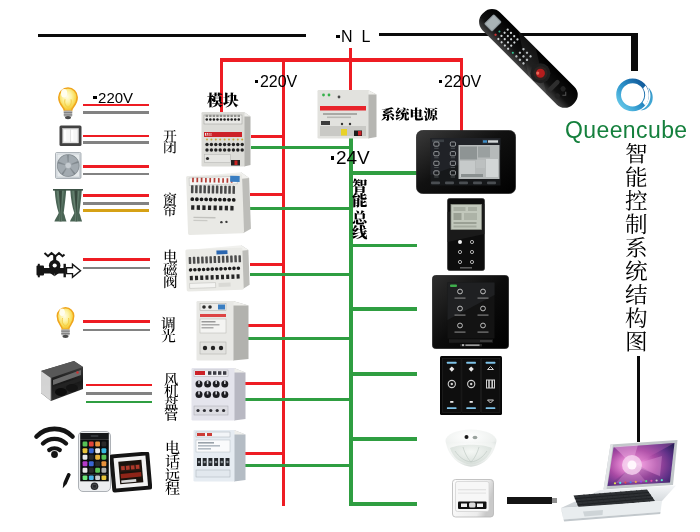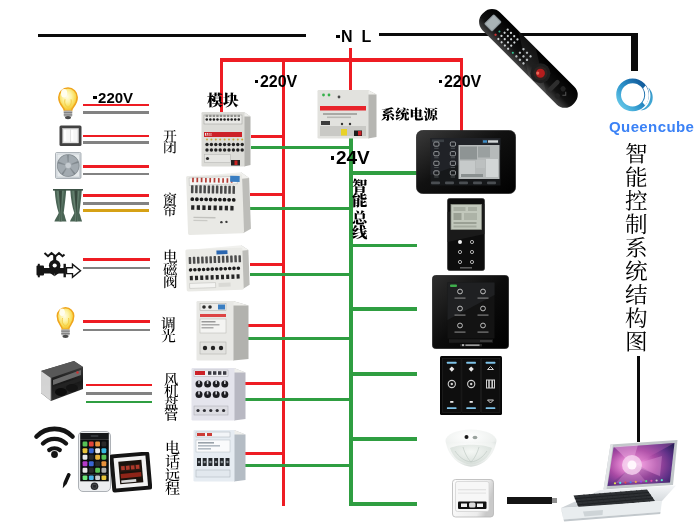--- a/index.html
+++ b/index.html
@@ -1,16 +1,16 @@
 <!DOCTYPE html>
 <html><head><meta charset="utf-8"><style>
 html,body{margin:0;padding:0}
 #c{position:relative;width:700px;height:532px;background:#fff;overflow:hidden;font-family:"Liberation Sans",sans-serif}
 .w{position:absolute}
-.lt{font-weight:bold;white-space:nowrap;line-height:1}
+.lt{font-weight:normal;white-space:nowrap;line-height:1}
 .dt{display:inline-block;width:3.6px;height:3.6px;background:#000;vertical-align:middle;margin:0 1.5px 2px 0}
 </style></head><body>
 <div id="c">
 <div class="w" style="left:38px;top:34px;width:268px;height:2.6px;background:#0a0a0a"></div>
 <div class="w" style="left:379px;top:33.3px;width:254px;height:2.6px;background:#0a0a0a"></div>
 <div class="w" style="left:630.8px;top:33.3px;width:7.2px;height:37.5px;background:#0a0a0a"></div>
 <div class="w" style="left:636.6px;top:356px;width:3.2px;height:86px;background:#0a0a0a"></div>
 <div class="w" style="left:219.8px;top:58.4px;width:243px;height:3.3px;background:#ee1c23"></div>
 <div class="w" style="left:219.8px;top:58.4px;width:3.4px;height:54px;background:#ee1c23"></div>
 <div class="w" style="left:281.8px;top:58.4px;width:3.6px;height:447.4px;background:#ee1c23"></div>
@@ -51,21 +51,21 @@
 <div class="w" style="left:86px;top:383.5px;width:65.80000000000001px;height:2.9px;background:#ee1c23"></div>
 <div class="w" style="left:86px;top:392.4px;width:65.80000000000001px;height:2.9px;background:#828282"></div>
 <div class="w" style="left:86px;top:400.6px;width:65.80000000000001px;height:2.9px;background:#2f9e41"></div>
 <div class="w" style="left:507px;top:497.4px;width:45px;height:6.6px;background:#141414"></div>
 <div class="w" style="left:552px;top:498.4px;width:5px;height:4.6px;background:#8f8f8f"></div>
 <div class="w lt" style="left:93px;top:89.5px;font-size:15px;letter-spacing:0px;color:#000"><span class="dt"></span>220V</div>
 <div class="w lt" style="left:254.8px;top:73.6px;font-size:16px;letter-spacing:0px;color:#000"><span class="dt"></span>220V</div>
 <div class="w lt" style="left:438.8px;top:73.6px;font-size:16px;letter-spacing:0px;color:#000"><span class="dt"></span>220V</div>
 <div class="w lt" style="left:336px;top:28.8px;font-size:16px;letter-spacing:0px;color:#000"><span class="dt"></span>N&nbsp;&nbsp;L</div>
 <div class="w lt" style="left:330.8px;top:147.9px;font-size:19px;letter-spacing:0px;color:#000"><span class="dt"></span>24V</div>
-<div class="w lt" style="left:609px;top:119.2px;font-size:15px;letter-spacing:0.4px;color:#3b82f6">Queencube</div>
+<div class="w lt" style="left:565px;top:119.2px;font-size:23px;letter-spacing:0.4px;color:#15803d">Queencube</div>
 <svg class="w" style="left:207.2px;top:91.6px" width="32" height="19" viewBox="0 0 32 19">
       <path d="M5.1 10.9 5.2 11.4H8.7C8.3 12.8 7.3 14.1 4.4 15.2L4.5 15.4C8.9 14.7 10.4 13.3 11 11.4C11.3 13 12.1 14.8 14 15.4C14.1 14 14.6 13.5 15.7 13.2V13C13.2 12.8 11.8 12.2 11.2 11.4H15.1C15.3 11.4 15.5 11.3 15.6 11.1C15 10.5 14 9.7 13.7 9.5C14 9.4 14.2 9.2 14.2 9.2V5.4C14.4 5.4 14.6 5.2 14.6 5.2L12.8 3.7L11.8 4.7H8.5L6.3 3.9V4L5.4 3.1L4.6 4.2V1.1C5.1 1.1 5.2 0.9 5.2 0.7L2.4 0.4V4.4H0.3L0.4 4.9H2.3C1.9 7.2 1.3 9.7 0.2 11.5L0.4 11.7C1.2 11 1.8 10.3 2.4 9.5V15.4H2.8C3.7 15.4 4.6 14.9 4.6 14.8V6.6C4.9 7.3 5 8.1 5 8.8C5.5 9.2 5.9 9.2 6.3 9V10.2H6.6C7.5 10.2 8.4 9.7 8.4 9.5V9.1H8.9C8.9 9.7 8.9 10.3 8.8 10.9ZM6.3 7.2C5.9 6.8 5.4 6.4 4.6 6.1V4.9H6.3ZM13.4 9.6 12.5 10.9H11.1C11.2 10.3 11.3 9.7 11.3 9.1H12V9.8H12.4C12.7 9.8 13.1 9.7 13.4 9.6ZM10.8 0.5V2.4H9.6V1.1C10 1 10.1 0.9 10.1 0.7L7.5 0.5V2.4H5.6L5.8 2.8H7.5V4.2H7.8C8.6 4.2 9.6 3.9 9.6 3.7V2.8H10.8V4.1H11.1C11.9 4.1 12.9 3.7 12.9 3.5V2.8H15C15.2 2.8 15.4 2.8 15.4 2.6C14.8 2 13.7 1.1 13.7 1.1L12.9 2.2V1.1C13.3 1 13.4 0.9 13.4 0.7ZM8.4 7.1H12V8.6H8.4ZM8.4 6.7V5.2H12V6.7Z M21.3 3.3 20.4 4.9H20.4V1.3C20.8 1.2 20.9 1.1 20.9 0.9L18.1 0.6V4.9H16.1L16.3 5.3H18.1V10.6L16.1 10.8L17.1 13.5C17.3 13.4 17.5 13.3 17.6 13.1C20.1 11.8 21.8 10.8 22.8 10.1L22.8 9.9L20.4 10.3V5.3H22.3C22.6 5.3 22.7 5.2 22.8 5C22.3 4.4 21.3 3.3 21.3 3.3ZM29.9 6.8 29.2 7.9V4.2C29.5 4.1 29.7 4 29.8 3.8L27.9 2.4L26.9 3.4H26V1.2C26.4 1.1 26.6 1 26.6 0.7L23.7 0.5V3.4H21.8L22 3.9H23.7V6.9C23.7 7.4 23.7 7.9 23.7 8.4H20.7L20.8 8.8H23.6C23.2 11.5 21.9 13.7 18.7 15.3L18.8 15.4C23.4 14.4 25.3 12 25.8 9C26.2 11.1 27.2 14 29.4 15.5C29.5 14.1 30.1 13.4 31.3 13.2V13C28.3 12.1 26.6 10.4 26.1 8.8H31.1C31.3 8.8 31.4 8.8 31.5 8.6C30.9 7.9 29.9 6.8 29.9 6.8ZM25.9 8.4C26 7.9 26 7.4 26 6.9V3.9H27V8.4Z" fill="#000"></path>
     </svg>
 <svg class="w" style="left:381.2px;top:106.6px" width="57" height="17" viewBox="0 0 57 17">
       <path d="M5.7 10.5 3.4 9.2C2.9 10.4 1.7 12.1 0.4 13.2L0.5 13.4C2.4 12.8 4 11.7 5.1 10.7C5.5 10.7 5.6 10.6 5.7 10.5ZM8.7 9.3 8.6 9.4C9.7 10.3 10.8 11.7 11.2 13C13.3 14.2 14.6 10 8.7 9.3ZM9.1 6 9 6.1C9.4 6.4 9.9 6.9 10.3 7.4C7.7 7.5 5.3 7.6 3.5 7.6C6.4 6.9 9.7 5.7 11.2 4.8C11.6 4.9 11.8 4.8 11.9 4.7L9.9 3.1C9.5 3.5 8.9 3.9 8.3 4.4C6.5 4.4 4.9 4.4 3.7 4.4C5.1 4.1 6.8 3.7 7.8 3.3C8.1 3.4 8.3 3.3 8.3 3.1L7.3 2.5C9 2.4 10.5 2.3 11.8 2.1C12.3 2.3 12.7 2.3 12.9 2.2L10.9 0.3C8.7 1.1 4.2 2 0.8 2.5L0.8 2.7C2.2 2.7 3.7 2.7 5.2 2.6C4.5 3.2 3.4 3.9 2.5 4C2.4 4.1 2 4.2 2 4.2L2.9 6.2C3 6.2 3.1 6.1 3.2 6C4.7 5.7 6.1 5.4 7.2 5.1C5.6 6 3.6 7 2.1 7.3C1.9 7.4 1.4 7.5 1.4 7.5L2.3 9.6C2.4 9.5 2.6 9.4 2.7 9.3C3.9 9.1 5 8.9 6 8.7V11.8C6 11.9 5.9 12 5.7 12C5.5 12 4.3 11.9 4.3 11.9V12.1C5 12.2 5.2 12.4 5.4 12.7C5.6 12.9 5.6 13.3 5.7 13.9C7.8 13.8 8.1 13.1 8.1 11.8V8.3C9.1 8.1 9.9 7.9 10.6 7.8C11 8.3 11.3 8.9 11.5 9.4C13.6 10.5 14.6 6.5 9.1 6Z M14.7 11 15.5 13.3C15.7 13.2 15.8 13.1 15.9 12.9C17.9 11.7 19.2 10.8 20.1 10.1L20.1 10C18 10.5 15.7 10.8 14.7 11ZM19.1 1.4 16.7 0.5C16.5 1.6 15.6 3.8 14.9 4.5C14.8 4.6 14.4 4.7 14.4 4.7L15.3 6.7C15.4 6.7 15.5 6.6 15.6 6.4L16.9 5.9C16.3 6.7 15.7 7.5 15.3 7.9C15.1 8 14.7 8.1 14.7 8.1L15.5 10.1C15.6 10.1 15.7 10 15.8 10C17.6 9.2 19.2 8.4 19.9 8L19.9 7.8C18.5 8 17.1 8.1 16.1 8.1C17.5 7.1 19.1 5.6 19.9 4.5C20.2 4.5 20.3 4.4 20.4 4.3L18.3 3C18.1 3.5 17.8 4.1 17.5 4.8L15.6 4.8C16.6 4 17.9 2.7 18.6 1.6C18.9 1.6 19 1.5 19.1 1.4ZM26.5 1.6 25.6 2.8H23.8C25 2.7 25.5 0.4 21.9 0.4L21.8 0.5C22.2 1 22.7 1.8 22.8 2.6C23 2.7 23.2 2.8 23.4 2.8H19.3L19.4 3.2H22.2C21.8 4 20.8 5.2 20.1 5.6C19.9 5.6 19.5 5.7 19.5 5.7L20.4 7.9C20.5 7.8 20.6 7.7 20.7 7.5L21 7.5V7.8C21 9.7 20.5 12.1 17.6 13.7L17.6 13.8C22.5 12.6 23.1 9.8 23.1 7.7V7L23.6 6.8V11.8C23.6 13 23.8 13.4 25.1 13.4H25.9C27.5 13.4 28.1 13 28.1 12.3C28.1 11.9 28 11.7 27.6 11.5L27.6 9.6H27.4C27.2 10.4 26.9 11.1 26.8 11.4C26.7 11.5 26.6 11.5 26.5 11.5C26.4 11.5 26.3 11.5 26.1 11.5H25.8C25.6 11.5 25.5 11.5 25.5 11.3V6.5V6.3L25.7 6.2C25.9 6.6 26.1 7.1 26.1 7.5C27.9 8.8 29.4 5.3 24.8 4.3L24.7 4.4C25 4.8 25.3 5.2 25.5 5.7C23.8 5.8 22.2 5.8 21 5.8C22.1 5.4 23.3 4.7 24.1 4.1C24.4 4.1 24.6 4 24.6 3.9L22.8 3.2H27.8C28 3.2 28.2 3.2 28.2 3C27.6 2.4 26.5 1.6 26.5 1.6Z M34 5.8H31.9V3.4H34ZM34 6.2V8.8H31.9V6.2ZM36.1 5.8V3.4H38.3V5.8ZM36.1 6.2H38.3V8.8H36.1ZM31.9 9.9V9.2H34V11.4C34 13.1 34.7 13.4 36.6 13.4H38.3C41.4 13.4 42.3 13 42.3 12.1C42.3 11.7 42.1 11.4 41.5 11.2L41.4 9H41.3C40.9 10 40.6 10.8 40.3 11.1C40.2 11.3 40 11.3 39.7 11.4C39.5 11.4 39 11.4 38.5 11.4H36.9C36.3 11.4 36.1 11.3 36.1 10.8V9.2H38.3V10.3H38.6C39.4 10.3 40.4 9.9 40.4 9.8V3.7C40.7 3.6 40.9 3.5 41 3.4L39.1 1.9L38.1 3H36.1V1C36.4 1 36.6 0.8 36.6 0.6L34 0.4V3H32L29.8 2.1V10.6H30.1C31 10.6 31.9 10.1 31.9 9.9Z M51.7 9.9 49.6 9C49.4 10.1 48.8 11.9 48 13L48.2 13.1C49.5 12.4 50.5 11.2 51.2 10.1C51.5 10.2 51.6 10.1 51.7 9.9ZM53.8 9.3 53.6 9.3C54.1 10.2 54.7 11.4 54.8 12.5C56.3 13.8 57.8 10.7 53.8 9.3ZM43.8 9.4C43.7 9.4 43.2 9.4 43.2 9.4V9.7C43.5 9.7 43.7 9.8 43.9 9.9C44.3 10.1 44.3 11.6 44 13.1C44.2 13.7 44.6 13.9 44.9 13.9C45.7 13.9 46.2 13.3 46.2 12.6C46.3 11.2 45.6 10.8 45.6 9.9C45.6 9.6 45.7 9 45.8 8.5C45.9 7.7 46.6 4.3 47.1 2.5L46.8 2.5C44.5 8.6 44.5 8.6 44.2 9.1C44.1 9.4 44 9.4 43.8 9.4ZM43 3.8 42.9 3.9C43.2 4.4 43.6 5.2 43.7 5.9C45.3 7.1 47 4.1 43 3.8ZM43.8 0.5 43.8 0.6C44.1 1.2 44.6 2 44.7 2.8C46.4 4.1 48.1 0.9 43.8 0.5ZM54.8 0.4 53.8 1.7H49.3L47.1 0.9V5.1C47.1 7.9 47.1 11.1 46 13.7L46.1 13.8C48.9 11.4 49 7.7 49 5.1V2.1H51.6C51.6 2.7 51.5 3.4 51.5 3.8H51.4L49.6 3.1V8.9H49.8C50.6 8.9 51.4 8.5 51.4 8.4V8.3H51.7V11.5C51.7 11.6 51.7 11.7 51.5 11.7C51.2 11.7 50.1 11.7 50.1 11.7V11.8C50.8 12 51 12.2 51.2 12.5C51.3 12.8 51.4 13.2 51.4 13.9C53.3 13.7 53.6 12.8 53.6 11.5V8.3H53.9V8.8H54.2C54.8 8.8 55.7 8.4 55.7 8.3V4.5C56 4.4 56.1 4.3 56.2 4.2L54.6 3L53.8 3.8H52.1C52.6 3.5 53 3.1 53.4 2.7C53.7 2.7 53.9 2.6 54 2.4L52.5 2.1H56.1C56.3 2.1 56.5 2 56.5 1.8C55.9 1.2 54.8 0.4 54.8 0.4ZM53.9 4.2V5.9H51.4V4.2ZM51.4 7.9V6.3H53.9V7.9Z" fill="#000"></path>
     </svg>
 <svg class="w" style="left:352.1px;top:178.0px" width="17" height="76" viewBox="0 0 17 76">
       <g transform="translate(0.0,0.0)">
         <path d="M2.2 0.4C2.1 1.8 1.7 3.3 1.2 4.2L1.3 4.4C2.1 4 2.7 3.4 3.3 2.7H3.6C3.6 3.4 3.6 3.9 3.5 4.5H0.5L0.7 4.9H3.4C3.2 6.4 2.5 7.7 0.5 8.7L0.6 8.9C3 8.2 4.3 7.3 4.9 6.2C5.5 6.7 6.1 7.4 6.3 8.1C8.1 8.9 9.1 5.7 5.2 5.7C5.3 5.4 5.3 5.2 5.4 4.9H8.1C8.3 4.9 8.4 4.9 8.5 4.7V8.1H8.7C9.6 8.1 10.5 7.6 10.5 7.4V6.7H12.3V7.7H12.6C13.3 7.7 14.4 7.3 14.4 7.2V3C14.7 2.9 14.9 2.8 15 2.6L13.1 1.2L12.1 2.2H10.6L8.5 1.4V4.7C7.8 4.1 6.7 3.2 6.7 3.2L5.8 4.5H5.5C5.6 3.9 5.6 3.4 5.7 2.7H7.9C8.1 2.7 8.3 2.7 8.3 2.5C7.6 1.9 6.5 1 6.5 1L5.6 2.3H3.6C3.8 2 4 1.7 4.1 1.4C4.5 1.4 4.7 1.3 4.7 1.1ZM10.3 11.5V13.5H5.4V11.5ZM10.3 11.1H5.4V9.2H10.3ZM12.3 6.2H10.5V2.6H12.3ZM3.2 8.8V15H3.6C4.5 15 5.4 14.5 5.4 14.3V13.9H10.3V14.9H10.7C11.4 14.9 12.5 14.5 12.6 14.4V9.6C12.9 9.5 13.1 9.4 13.2 9.3L11.1 7.7L10.2 8.8H5.6L3.2 7.9Z" fill="#000"></path>
       </g>

